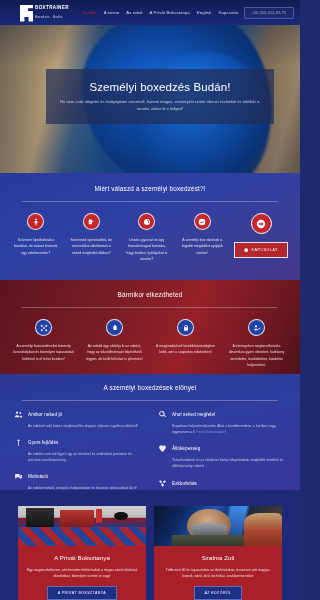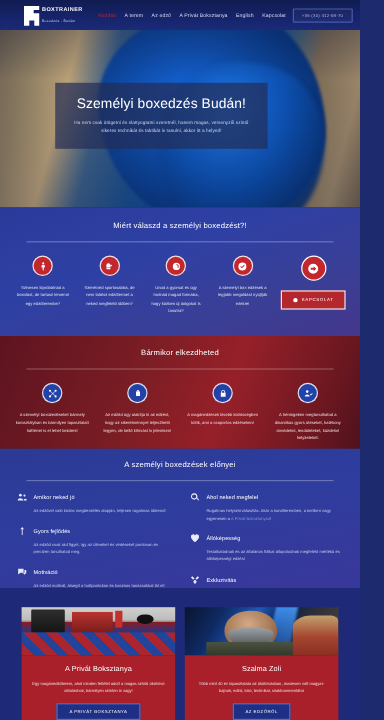--- a/index.html
+++ b/index.html
@@ -82,21 +82,21 @@
     border-radius: 50% 44% 40% 55% / 44% 48% 50% 52%;
     transform: rotate(6deg); opacity: .92;
     filter: blur(1.6px);
   }
   .hero-bg .shade {
     position: absolute; inset: 0;
     background: linear-gradient(180deg, rgba(10,16,50,.25) 0%, rgba(10,16,50,0) 28%, rgba(10,16,50,.18) 100%);
   }
   .hero-card {
     position: absolute; left: 46px; top: 44px;
-    width: 177px; height: 55px;
+    width: 228px; height: 55px;
     background: rgba(36,44,86,.70);
     display: flex; flex-direction: column;
     align-items: center; justify-content: center;
     padding: 0 14px;
   }
   .hero-title {
     color: #ffffff; font-size: 11.5px; font-weight: normal;
     letter-spacing: .1px; text-align: center; margin-bottom: 6px;
   }
   .hero-sub {

